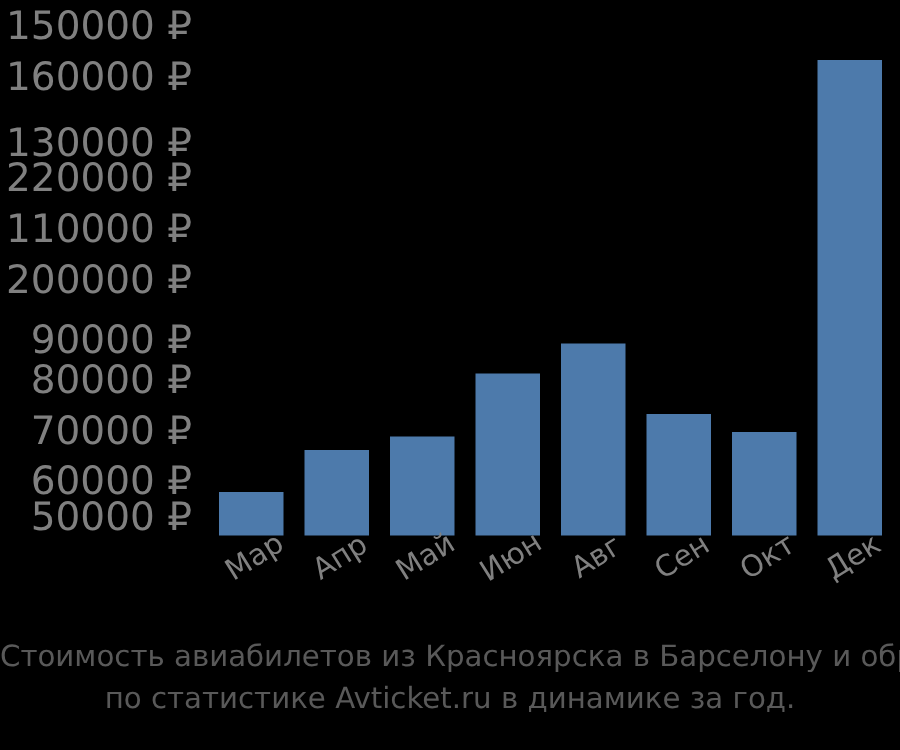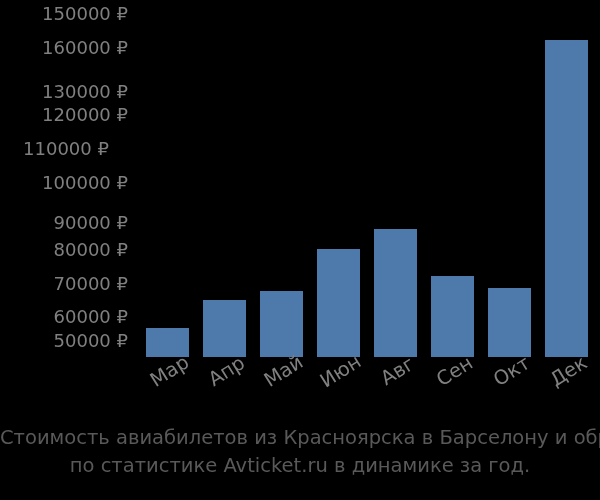--- a/index.html
+++ b/index.html
@@ -37,21 +37,21 @@
     top: 0px;
     width: 128px;
     height: 370px;
   }
 
   .y-tick {
     position: absolute;
     right: 0px;
     width: 124px;
     text-align: right;
-    font-size: 18px;
+    font-size: 26px;
     line-height: 1;
     color: #808080;
     white-space: nowrap;
     letter-spacing: 0px;
   }
 
   .bars {
     position: absolute;
     left: 0;
     top: 0;
@@ -113,23 +113,23 @@
 <body>
 
 <div id="chart-root">
 
   <div class="y-axis">
       <div class="y-tick" style="top: 332px;">50000 ₽</div>
       <div class="y-tick" style="top: 308.3px;">60000 ₽</div>
       <div class="y-tick" style="top: 274.6px;">70000 ₽</div>
       <div class="y-tick" style="top: 240.9px; text-align: right;">80000 ₽</div>
       <div class="y-tick" style="top: 214px;">90000 ₽</div>
-      <div class="y-tick" style="top: 173.5px;">100000 ₽</div>
+      <div class="y-tick" style="top: 173.5px;">200000 ₽</div>
       <div class="y-tick" style="top: 140px; text-align: center;">110000 ₽</div>
-      <div class="y-tick" style="top: 106.1px;">120000 ₽</div>
+      <div class="y-tick" style="top: 106.1px;">220000 ₽</div>
       <div class="y-tick" style="top: 72.4px; margin-top: 11px;">130000 ₽</div>
       <div class="y-tick" style="top: 38.7px;">160000 ₽</div>
       <div class="y-tick" style="top: 5px;">150000 ₽</div>
     </div>
 
   <div id="plot-area">
     <div class="bars">
         <div class="bar-slot" style="left: 3px;">
           <div class="bar" style="background: rgb(77, 122, 171); height: 28.59px;"></div>
         </div>

